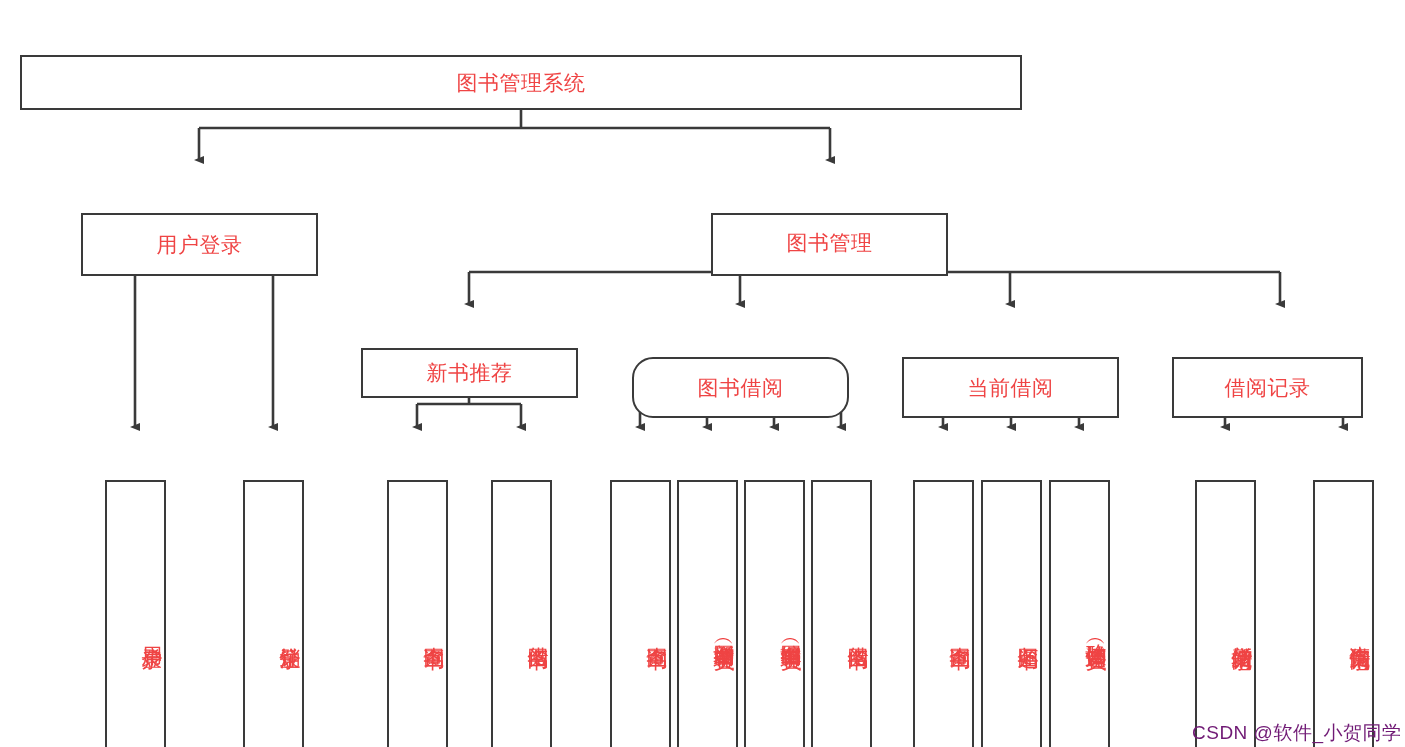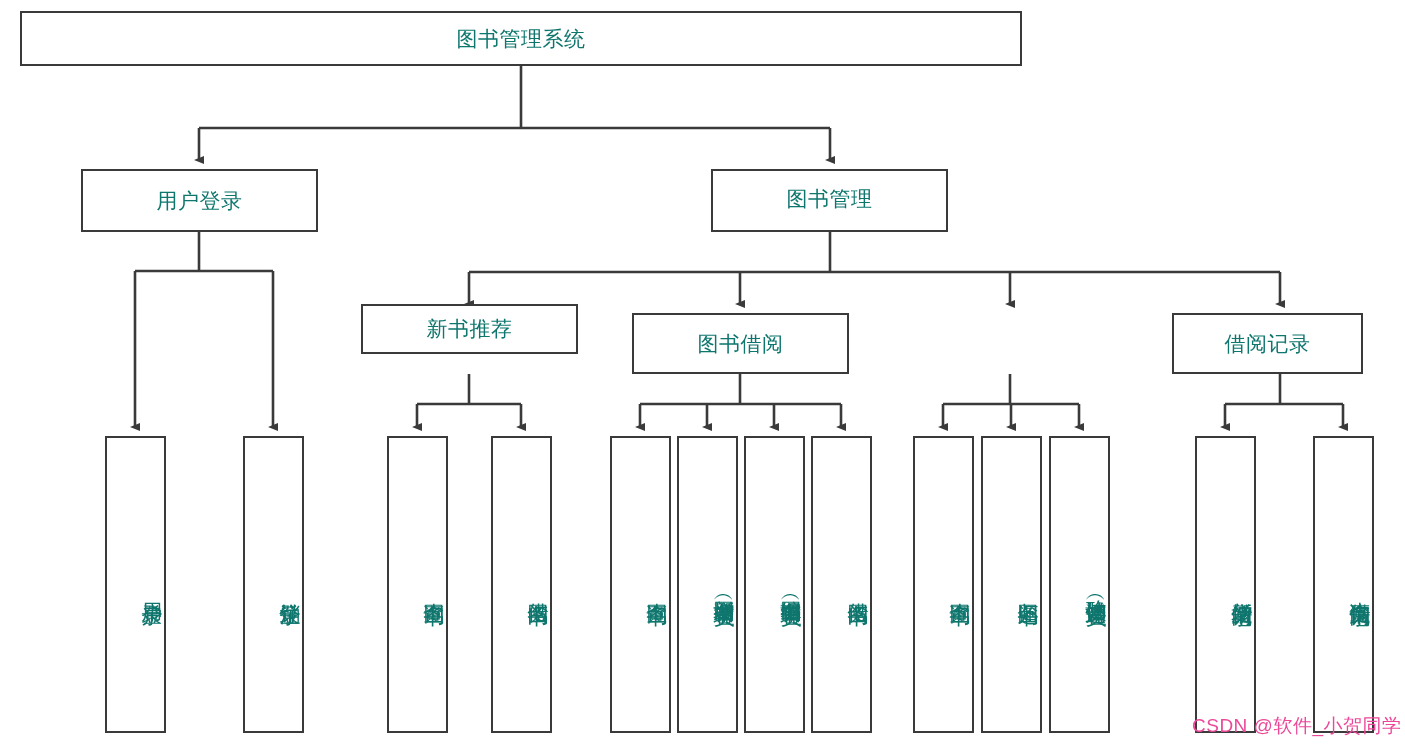--- a/index.html
+++ b/index.html
@@ -18,22 +18,23 @@
     overflow: hidden;
   }
   .node {
     position: absolute;
     box-sizing: border-box;
     border: 2.5px solid #3a3a3a;
     background: #ffffff;
     display: flex;
     align-items: center;
     justify-content: center;
-    color: #0f766e;
+    color: #ef4444;
     text-align: center;
+    margin-top: 44px;
   }
   .node-h {
     font-size: 21px;
     letter-spacing: 0.5px;
     line-height: 1.2;
   }
   .node-v {
     writing-mode: vertical-rl;
     text-orientation: upright;
     font-size: 21px;
@@ -51,24 +52,25 @@
   #edges {
     position: absolute;
     left: 0;
     top: 0;
     width: 1405px;
     height: 747px;
     pointer-events: none;
   }
   .watermark {
     position: absolute;
-    color: #ec4899;
+    color: #701a75;
     font-size: 19px;
     white-space: nowrap;
     letter-spacing: 0.5px;
+    margin-top: 7px;
   }
 </style>
 </head>
 <body>
 
 <div id="canvas">
 
   <svg id="edges" viewBox="0 0 1405 747" xmlns="http://www.w3.org/2000/svg">
     <defs>
       <marker id="arrow" markerWidth="10" markerHeight="10" refX="5" refY="5" orient="auto" markerUnits="userSpaceOnUse">
@@ -126,22 +128,25 @@
   <div class="node node-h" style="left:81px; top:169px; width:237px; height:63px;">
     <span>用户登录</span>
   </div>
   <div class="node node-h" style="left:711px; top:169px; width:237px; height:63px;font-family:Liberation Mono, monospace;">
     <span>图书管理</span>
   </div>
 
   <div class="node node-h" style="left:361px; top:304px; width:217px; height:50px;text-align:center;">
     <span>新书推荐</span>
   </div>
-  <div class="node node-h" style="left:632px; top:313px; width:217px; height:61px;">
+  <div class="node node-h" style="left:632px; top:313px; width:217px; height:61px;border-radius:21px;">
     <span>图书借阅</span>
+  </div>
+  <div class="node node-h" style="left:902px; top:313px; width:217px; height:61px;">
+    <span>当前借阅</span>
   </div>
   <div class="node node-h" style="left:1172px; top:313px; width:191px; height:61px;">
     <span>借阅记录</span>
   </div>
 
   <div class="node node-v" style="left:105px; top:436px; width:61px; height:297px;">
     <span>用户登录</span>
   </div>
   <div class="node node-v" style="left:243px; top:436px; width:61px; height:297px;">
     <span>注销登录</span>

